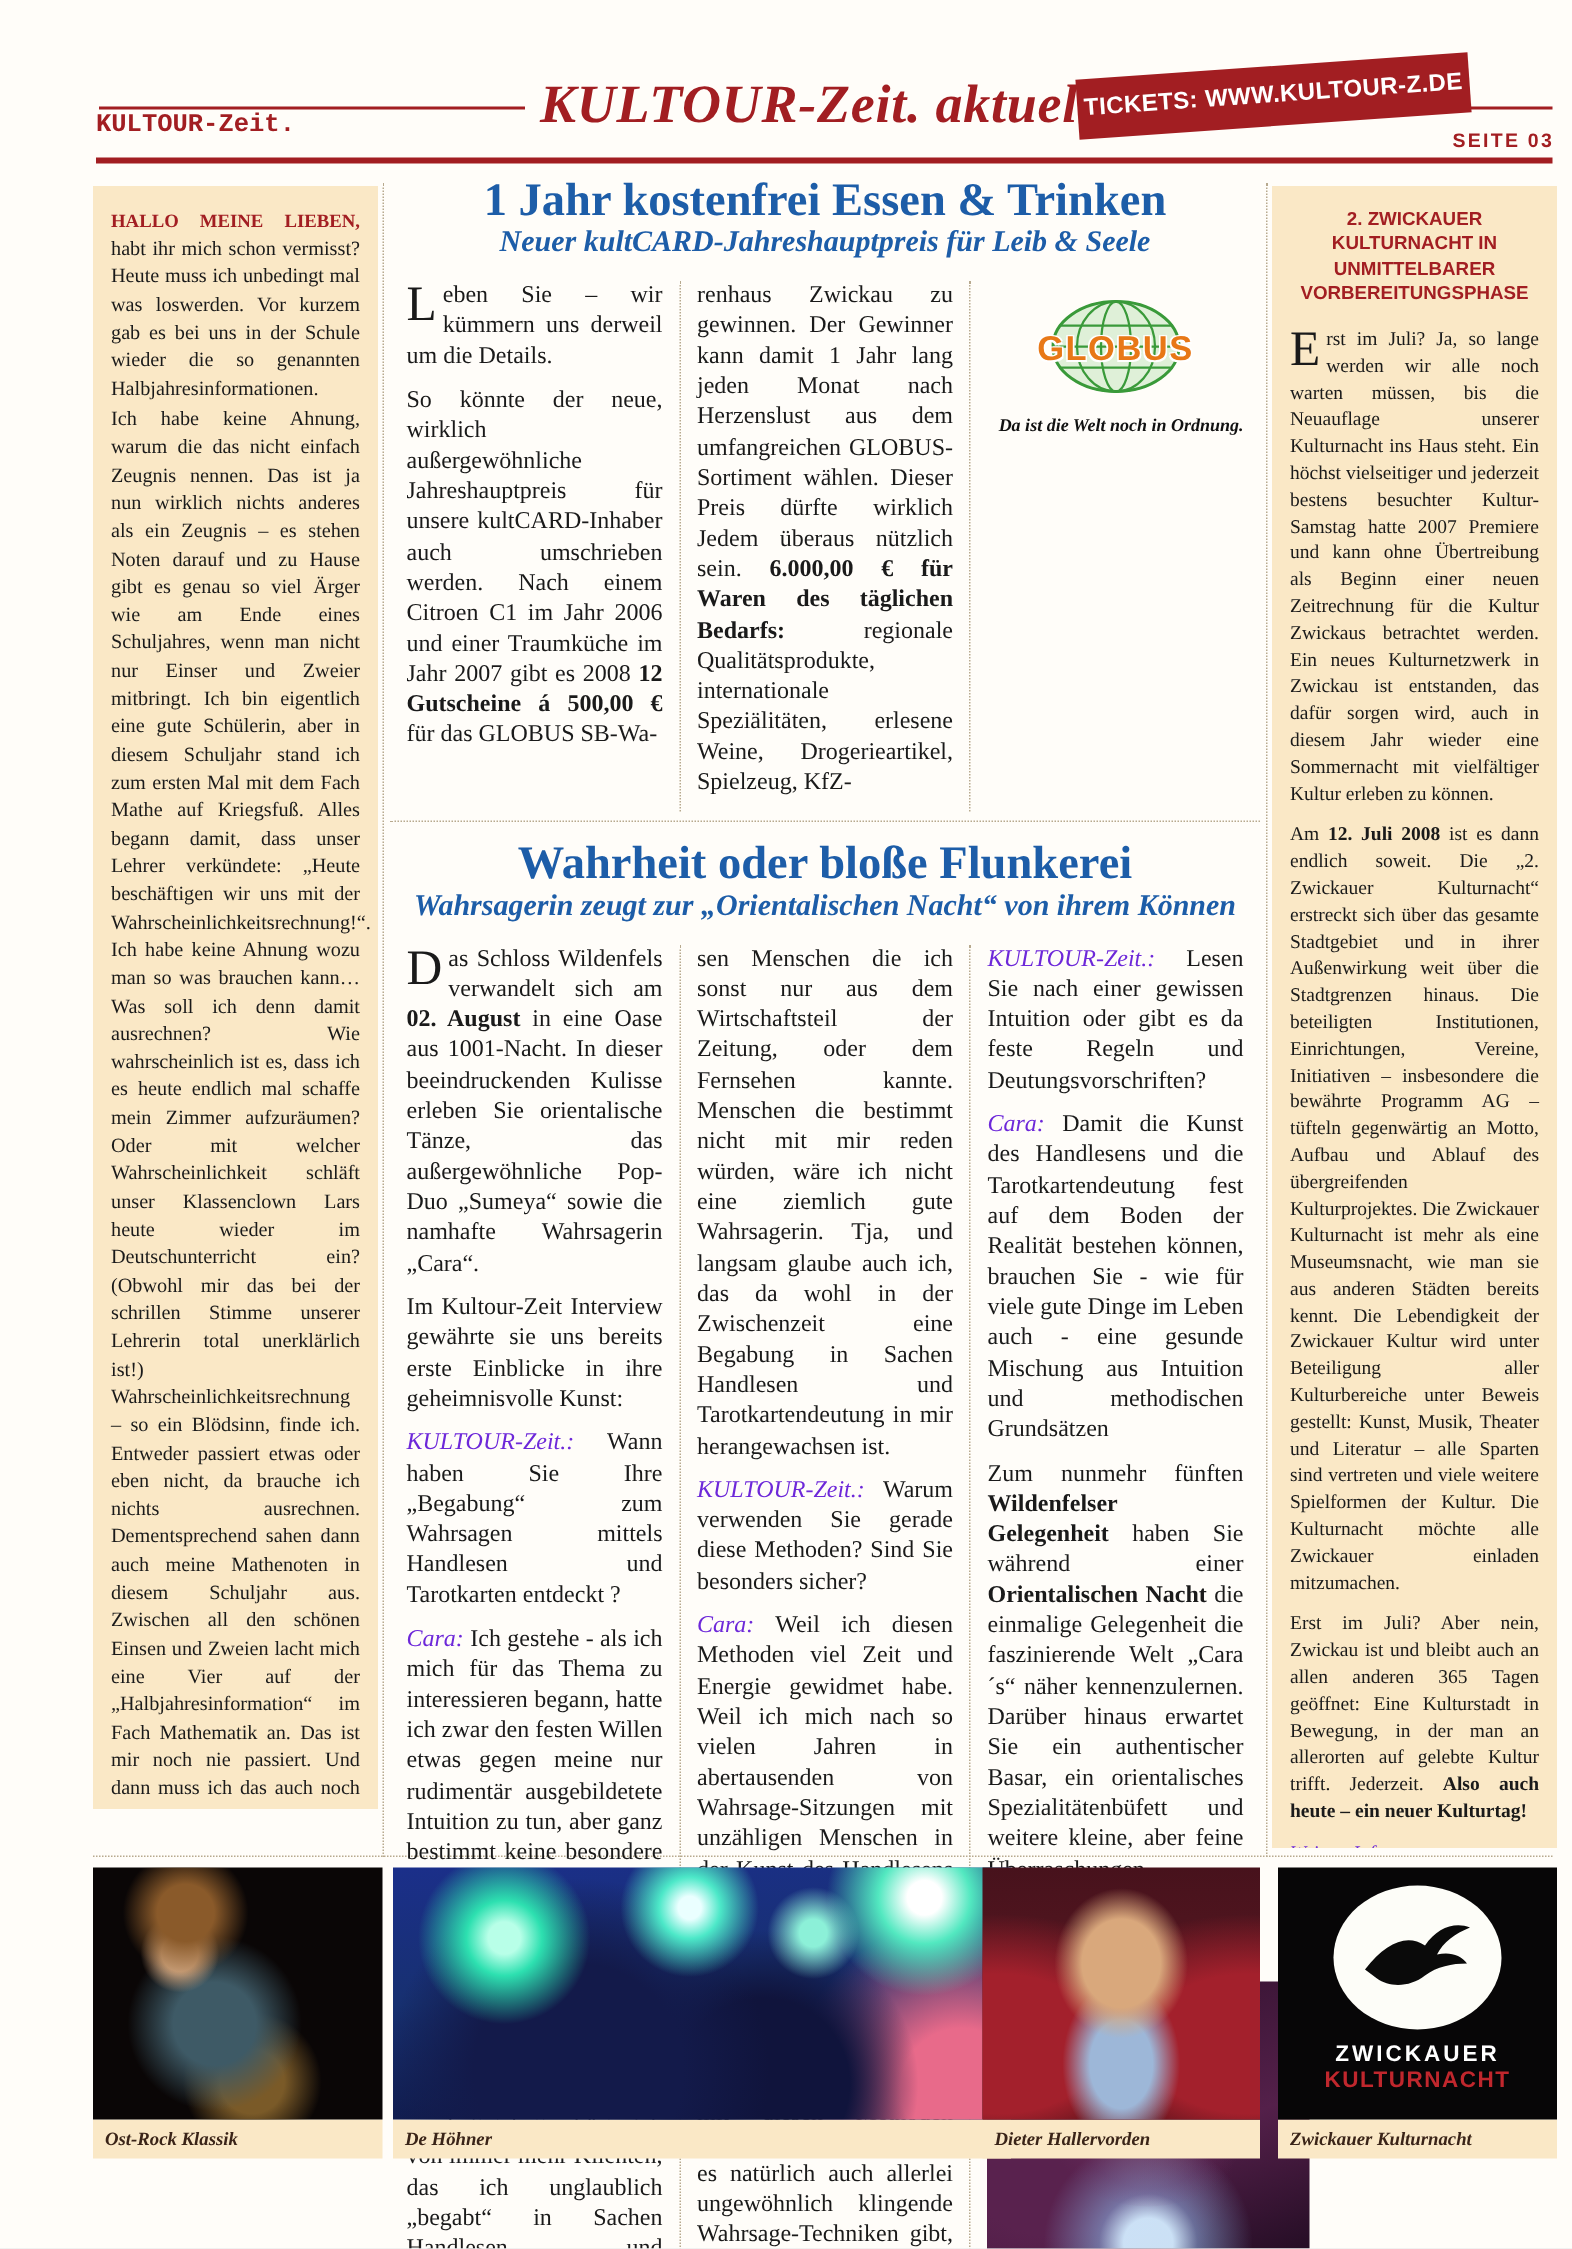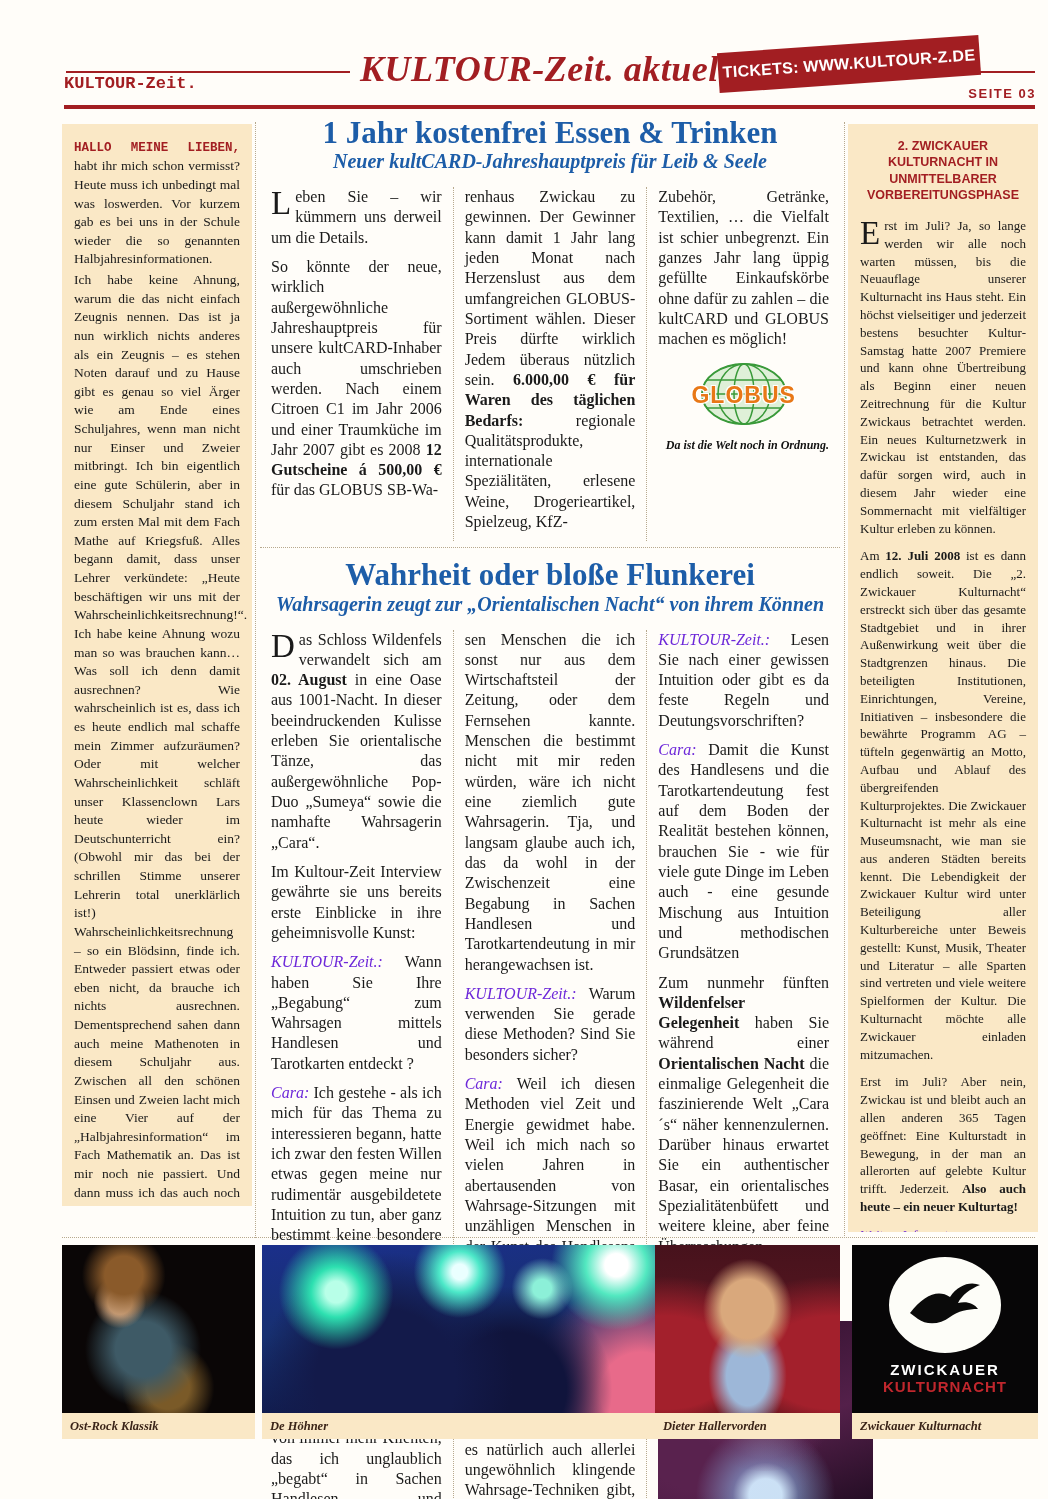--- a/index.html
+++ b/index.html
@@ -18,21 +18,21 @@
         font-weight:bold;font-size:13px;color:#a21e22;letter-spacing:1.5px;}
   .rule-thick{position:absolute;top:105px;left:64px;width:971px;height:4px;background:#a21e22;}
   
   .cream{background:#fae8c6;}
   .vdot{position:absolute;top:122px;height:1116px;width:0;border-left:1px dotted #b7a98e;}
   .hdot-bottom{position:absolute;top:1237px;left:62px;width:973px;border-top:1px dotted #b7a98e;}
   
   .left-col{position:absolute;top:124px;left:62px;width:190px;height:1082px;padding:14px 12px;
         box-sizing:border-box;overflow:hidden;}
   .left-col .para{margin:0 0 2px 0;font-size:13.5px;line-height:1.38;text-align:justify;}
-  .red-lead{font-family:Liberation Mono, monospace;font-weight:bold;color:#a21e22;font-size:12.5px;}
+  .red-lead{font-family:Liberation Serif, serif;font-weight:bold;color:#a21e22;font-size:12.5px;}
   
   .right-col{position:absolute;top:124px;left:848px;width:190px;height:1108px;padding:14px 12px;
         box-sizing:border-box;overflow:hidden;}
   .right-head{font-family:"Liberation Sans",sans-serif;font-weight:bold;font-size:12.5px;
         color:#a21e22;text-align:center;line-height:1.3;margin-bottom:14px;}
   .right-col .para{margin:0 0 10px 0;font-size:13px;line-height:1.37;text-align:justify;}
   
   .center{position:absolute;top:116px;left:260px;width:580px;}
   .a-title{font-size:31px;font-weight:bold;color:#1d5da8;text-align:center;line-height:1.1;}
   .a-sub{font-size:20px;font-style:italic;font-weight:bold;color:#1d5da8;text-align:center;margin-top:0;}
@@ -138,23 +138,20 @@
       <div class="a-sub">Neuer kultCARD-Jahreshauptpreis für Leib &amp; Seele</div>
       <div class="cols">
         <div class="col dropcap">
             <p class="para">Leben Sie – wir kümmern uns derweil um die Details.</p>
             <p class="para">So könnte der neue, wirklich außergewöhnliche Jahreshauptpreis für unsere kultCARD-Inhaber auch umschrieben werden. Nach einem Citroen C1 im Jahr 2006 und einer Traumküche im Jahr 2007 gibt es 2008 <b>12 Gutscheine á 500,00 €</b> für das GLOBUS SB-Wa-</p>
           </div>
         <div class="col">
             <p class="para">renhaus Zwickau zu gewinnen. Der Gewinner kann damit 1 Jahr lang jeden Monat nach Herzenslust aus dem umfangreichen GLOBUS-Sortiment wählen. Dieser Preis dürfte wirklich Jedem überaus nützlich sein. <b>6.000,00 € für Waren des täglichen Bedarfs:</b> regionale Qualitätsprodukte, internationale Speziälitäten, erlesene Weine, Drogerieartikel, Spielzeug, KfZ-</p>
           </div>
         <div class="col">
-          <div>
-              <p class="para">Zubehör, Getränke, Textilien, … die Vielfalt ist schier unbegrenzt. Ein ganzes Jahr lang üppig gefüllte Einkaufskörbe ohne dafür zu zahlen – die kultCARD und GLOBUS machen es möglich!</p>
-            </div>
           <div class="globus-wrap">
             <div class="globus-logo">
               <svg width="110" height="64" viewBox="0 0 110 64">
                 <ellipse cx="55" cy="32" rx="42" ry="30" fill="#dff0d8" stroke="#3a9a3a" stroke-width="2"></ellipse>
                 <ellipse cx="55" cy="32" rx="42" ry="30" fill="none" stroke="#3a9a3a" stroke-width="1"></ellipse>
                 <ellipse cx="55" cy="32" rx="26" ry="30" fill="none" stroke="#3a9a3a" stroke-width="1.5"></ellipse>
                 <ellipse cx="55" cy="32" rx="10" ry="30" fill="none" stroke="#3a9a3a" stroke-width="1.5"></ellipse>
                 <line x1="13" y1="32" x2="97" y2="32" stroke="#3a9a3a" stroke-width="1.5"></line>
                 <line x1="17" y1="18" x2="93" y2="18" stroke="#3a9a3a" stroke-width="1.5"></line>
                 <line x1="17" y1="46" x2="93" y2="46" stroke="#3a9a3a" stroke-width="1.5"></line>

